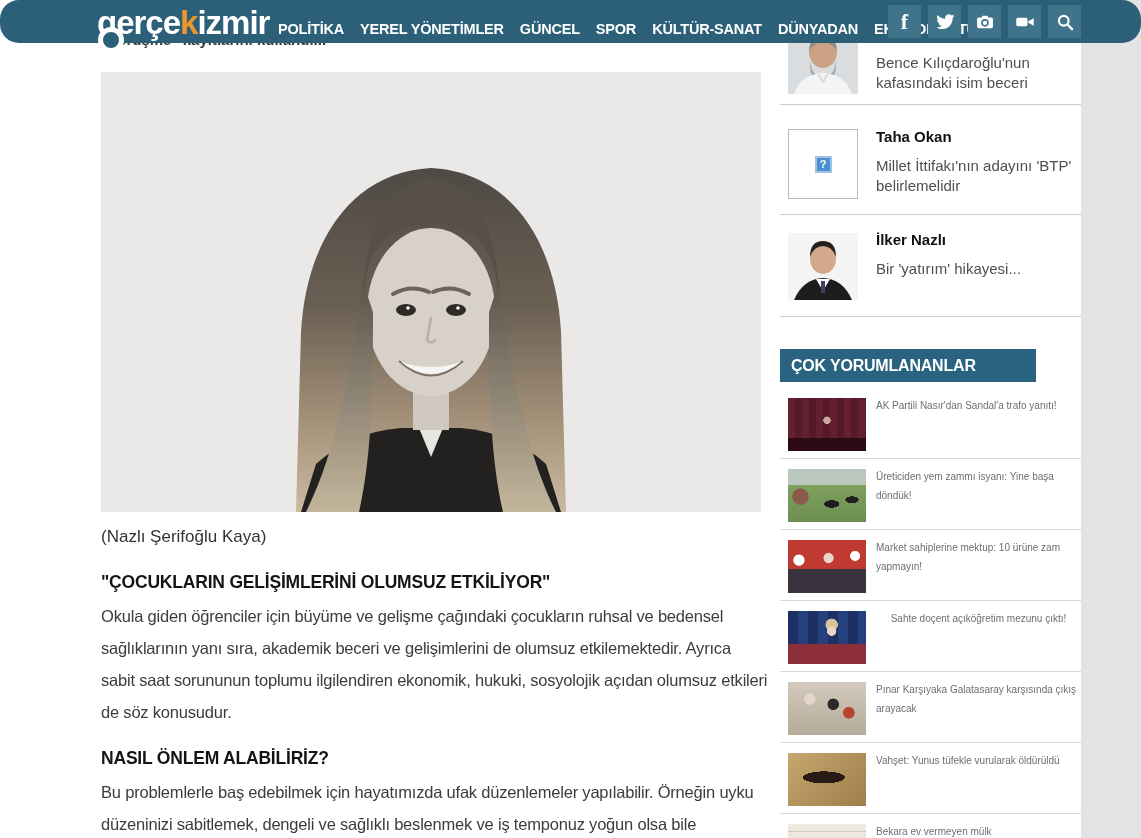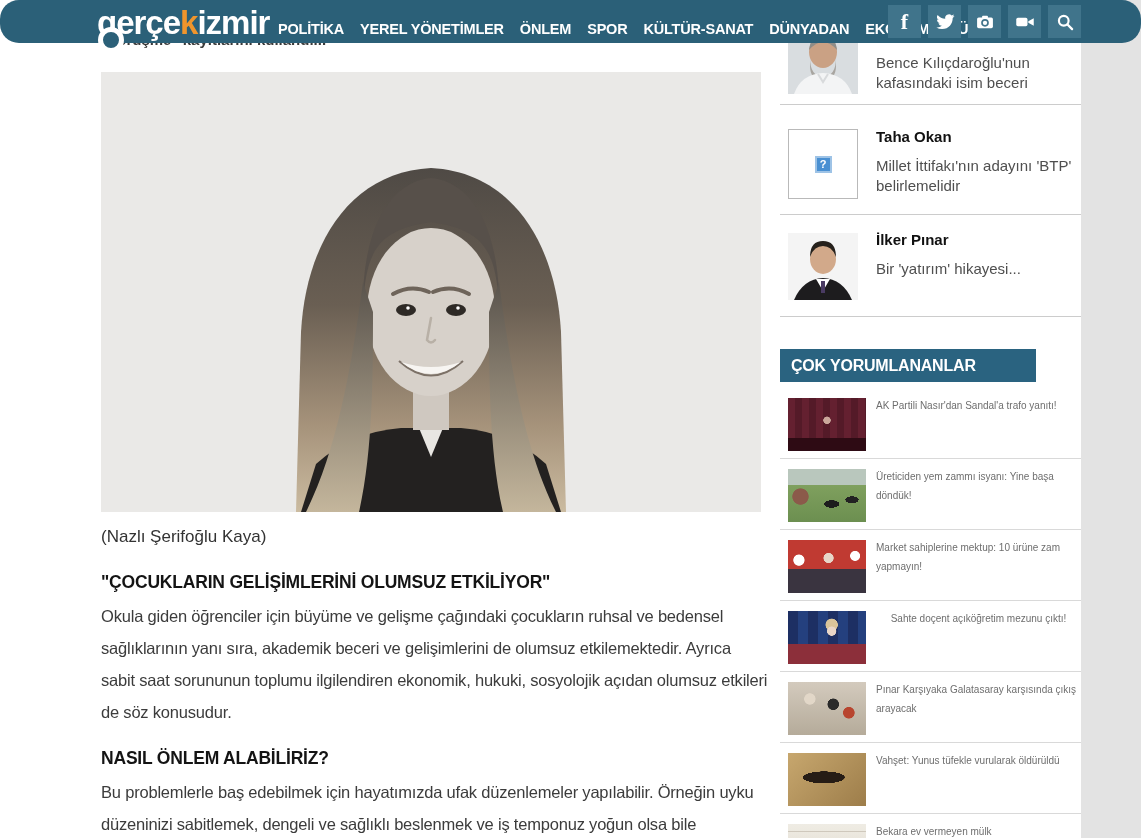--- a/index.html
+++ b/index.html
@@ -170,21 +170,21 @@
     <div class="col-photo" style="top:2px; height:67px;">
       <svg width="70" height="67" viewBox="0 0 70 67">
         <rect width="70" height="67" fill="#f4f4f4"></rect>
         <ellipse cx="35" cy="26" rx="13" ry="15" fill="#d2a98a"></ellipse>
         <path d="M22,24 Q22,8 35,8 Q48,8 48,24 Q44,13 35,13 Q26,13 22,24 Z" fill="#26211c"></path>
         <path d="M6,67 Q15,46 35,45 Q55,46 64,67 Z" fill="#1d1c1e"></path>
         <path d="M28,46 L35,58 L42,46 Z" fill="#ffffff"></path>
         <rect x="33" y="48" width="4" height="12" fill="#4a3b63"></rect>
       </svg>
     </div>
-    <div class="col-name" style="top:0;">İlker Pınar</div>
+    <div class="col-name" style="top:0;">İlker Nazlı</div>
     <div class="col-title" style="top:28px;">Bir 'yatırım' hikayesi...</div>
   </div>
   <div class="divider" style="top:316px;"></div>
 
   <div class="sec-bar">ÇOK YORUMLANANLAR</div>
 
   <div class="mc-item" style="top:396px; height:62px;">
     <div class="mc-thumb t1"></div>
     <div class="mc-title">AK Partili Nasır'dan Sandal'a trafo yanıtı!</div>
   </div>
@@ -226,21 +226,21 @@
   </div>
 </div>
 
 <div class="header">
   <div class="logo"><span>gerçe</span><span class="accent">k</span><span>izmir</span></div>
   <div class="g-ring"></div>
 
   <div class="nav">
     <div class="nav-item">POLİTİKA</div>
     <div class="nav-item">YEREL YÖNETİMLER</div>
-    <div class="nav-item">ÖNLEM</div>
+    <div class="nav-item">GÜNCEL</div>
     <div class="nav-item">SPOR</div>
     <div class="nav-item">KÜLTÜR-SANAT</div>
     <div class="nav-item">DÜNYADAN</div>
     <div class="nav-item">EKONOMİ</div>
     <div class="nav-item">TÜMÜ</div>
   </div>
 
   <div class="social">
     <div class="soc-btn">
       <span class="fb-glyph">f</span>

